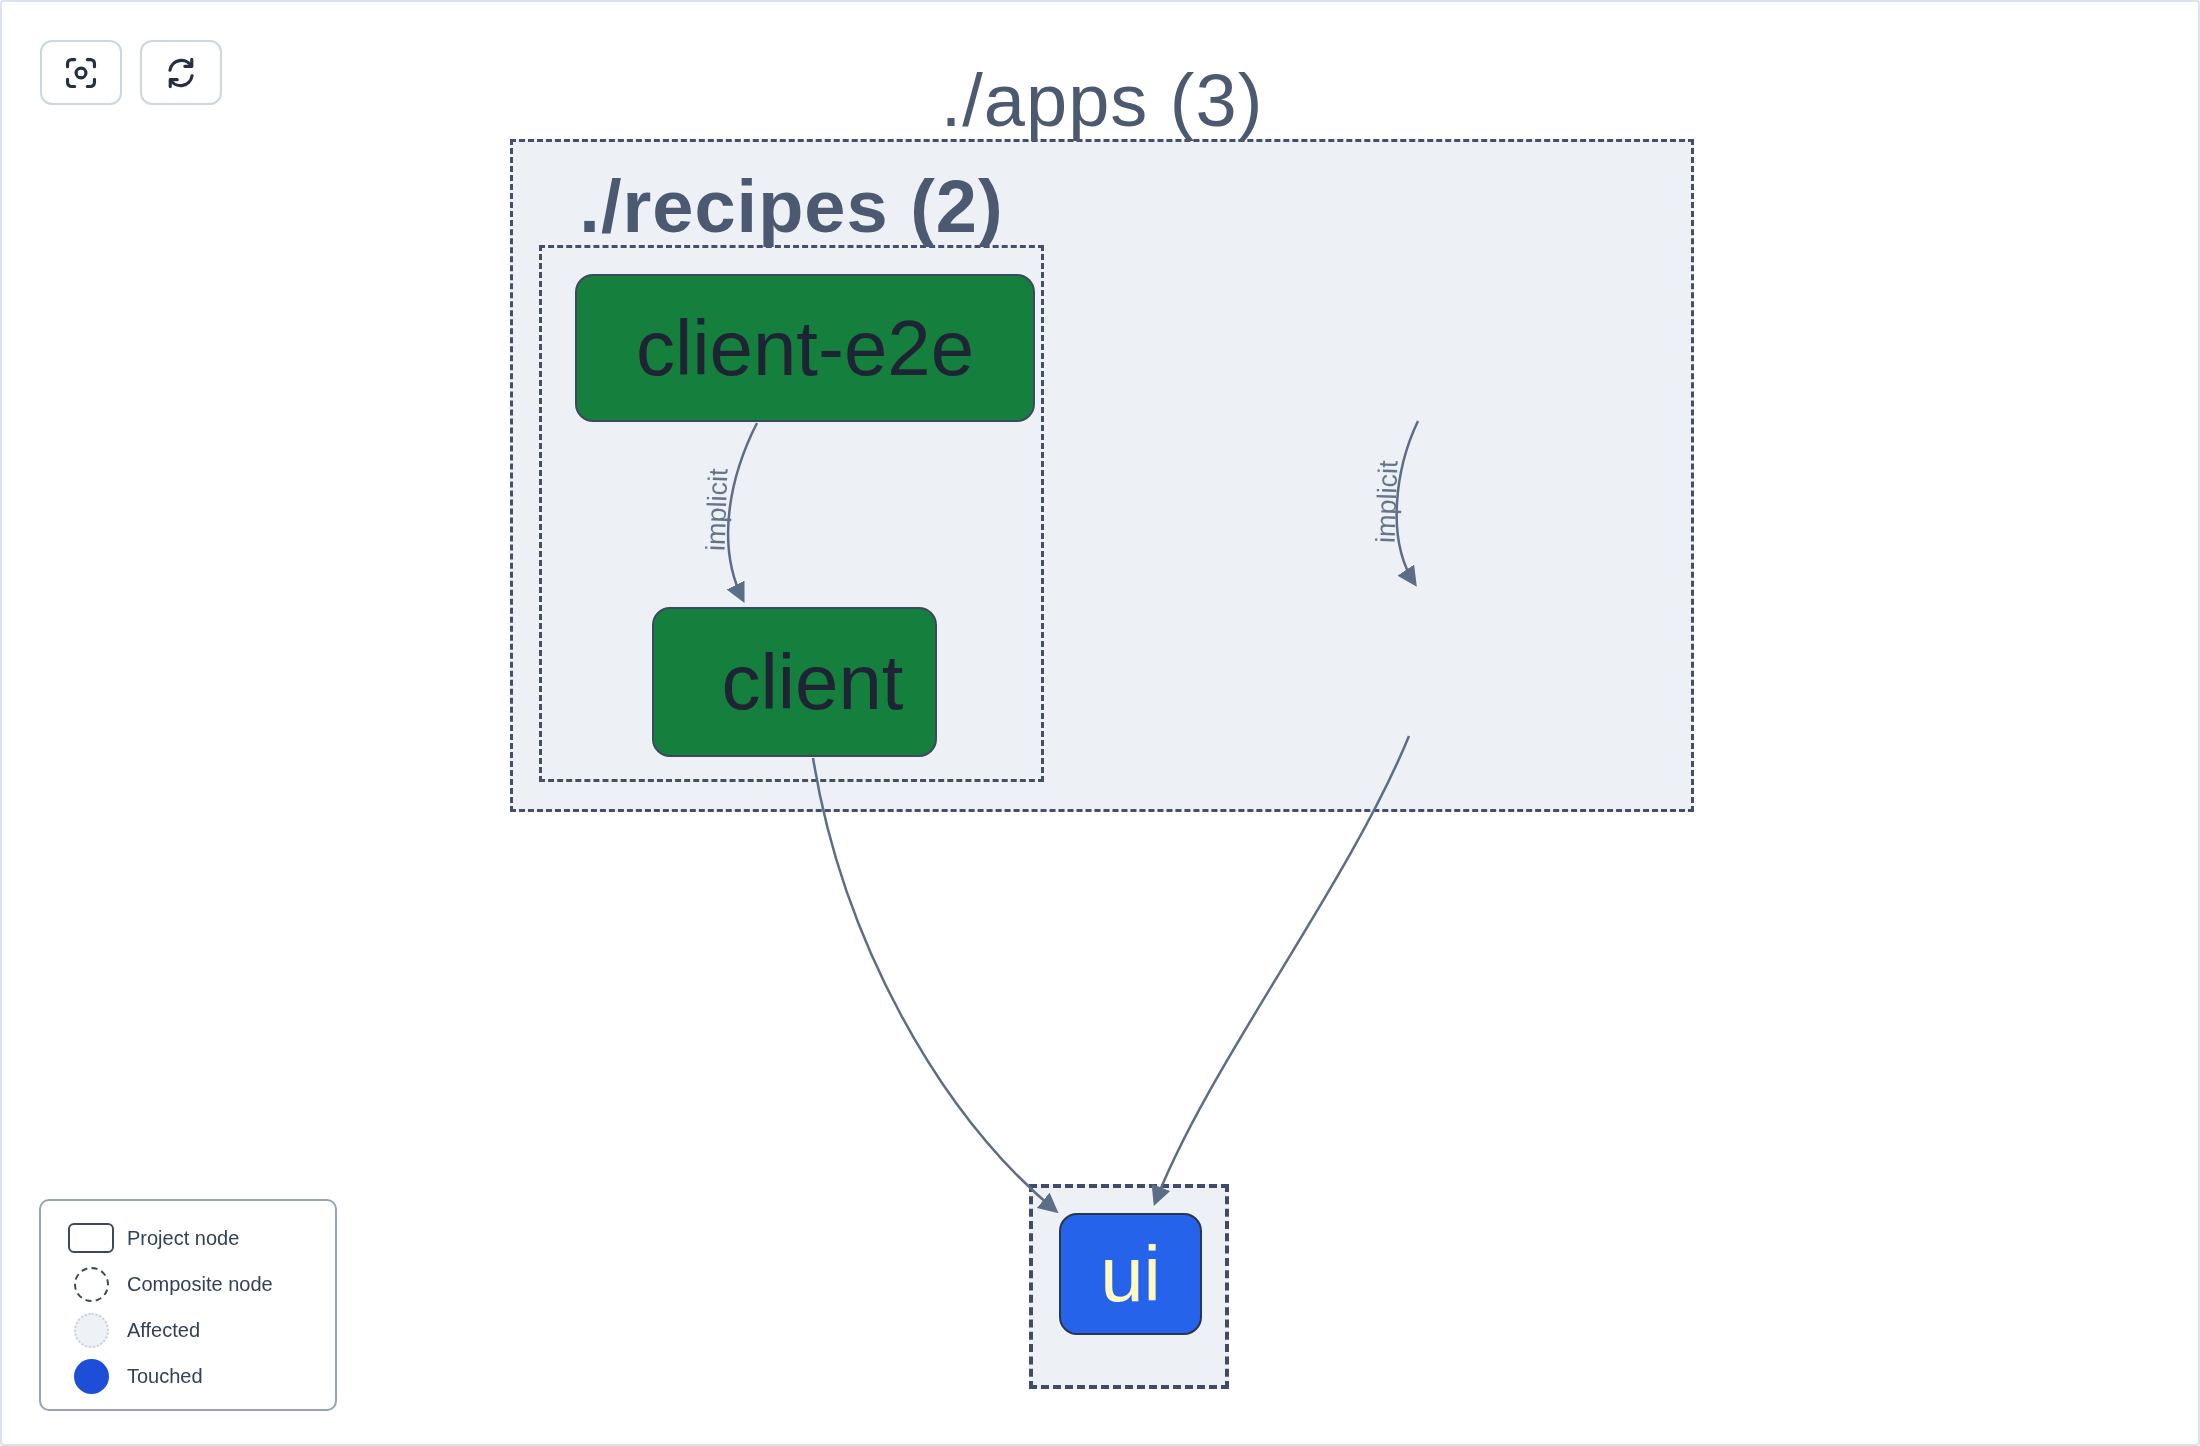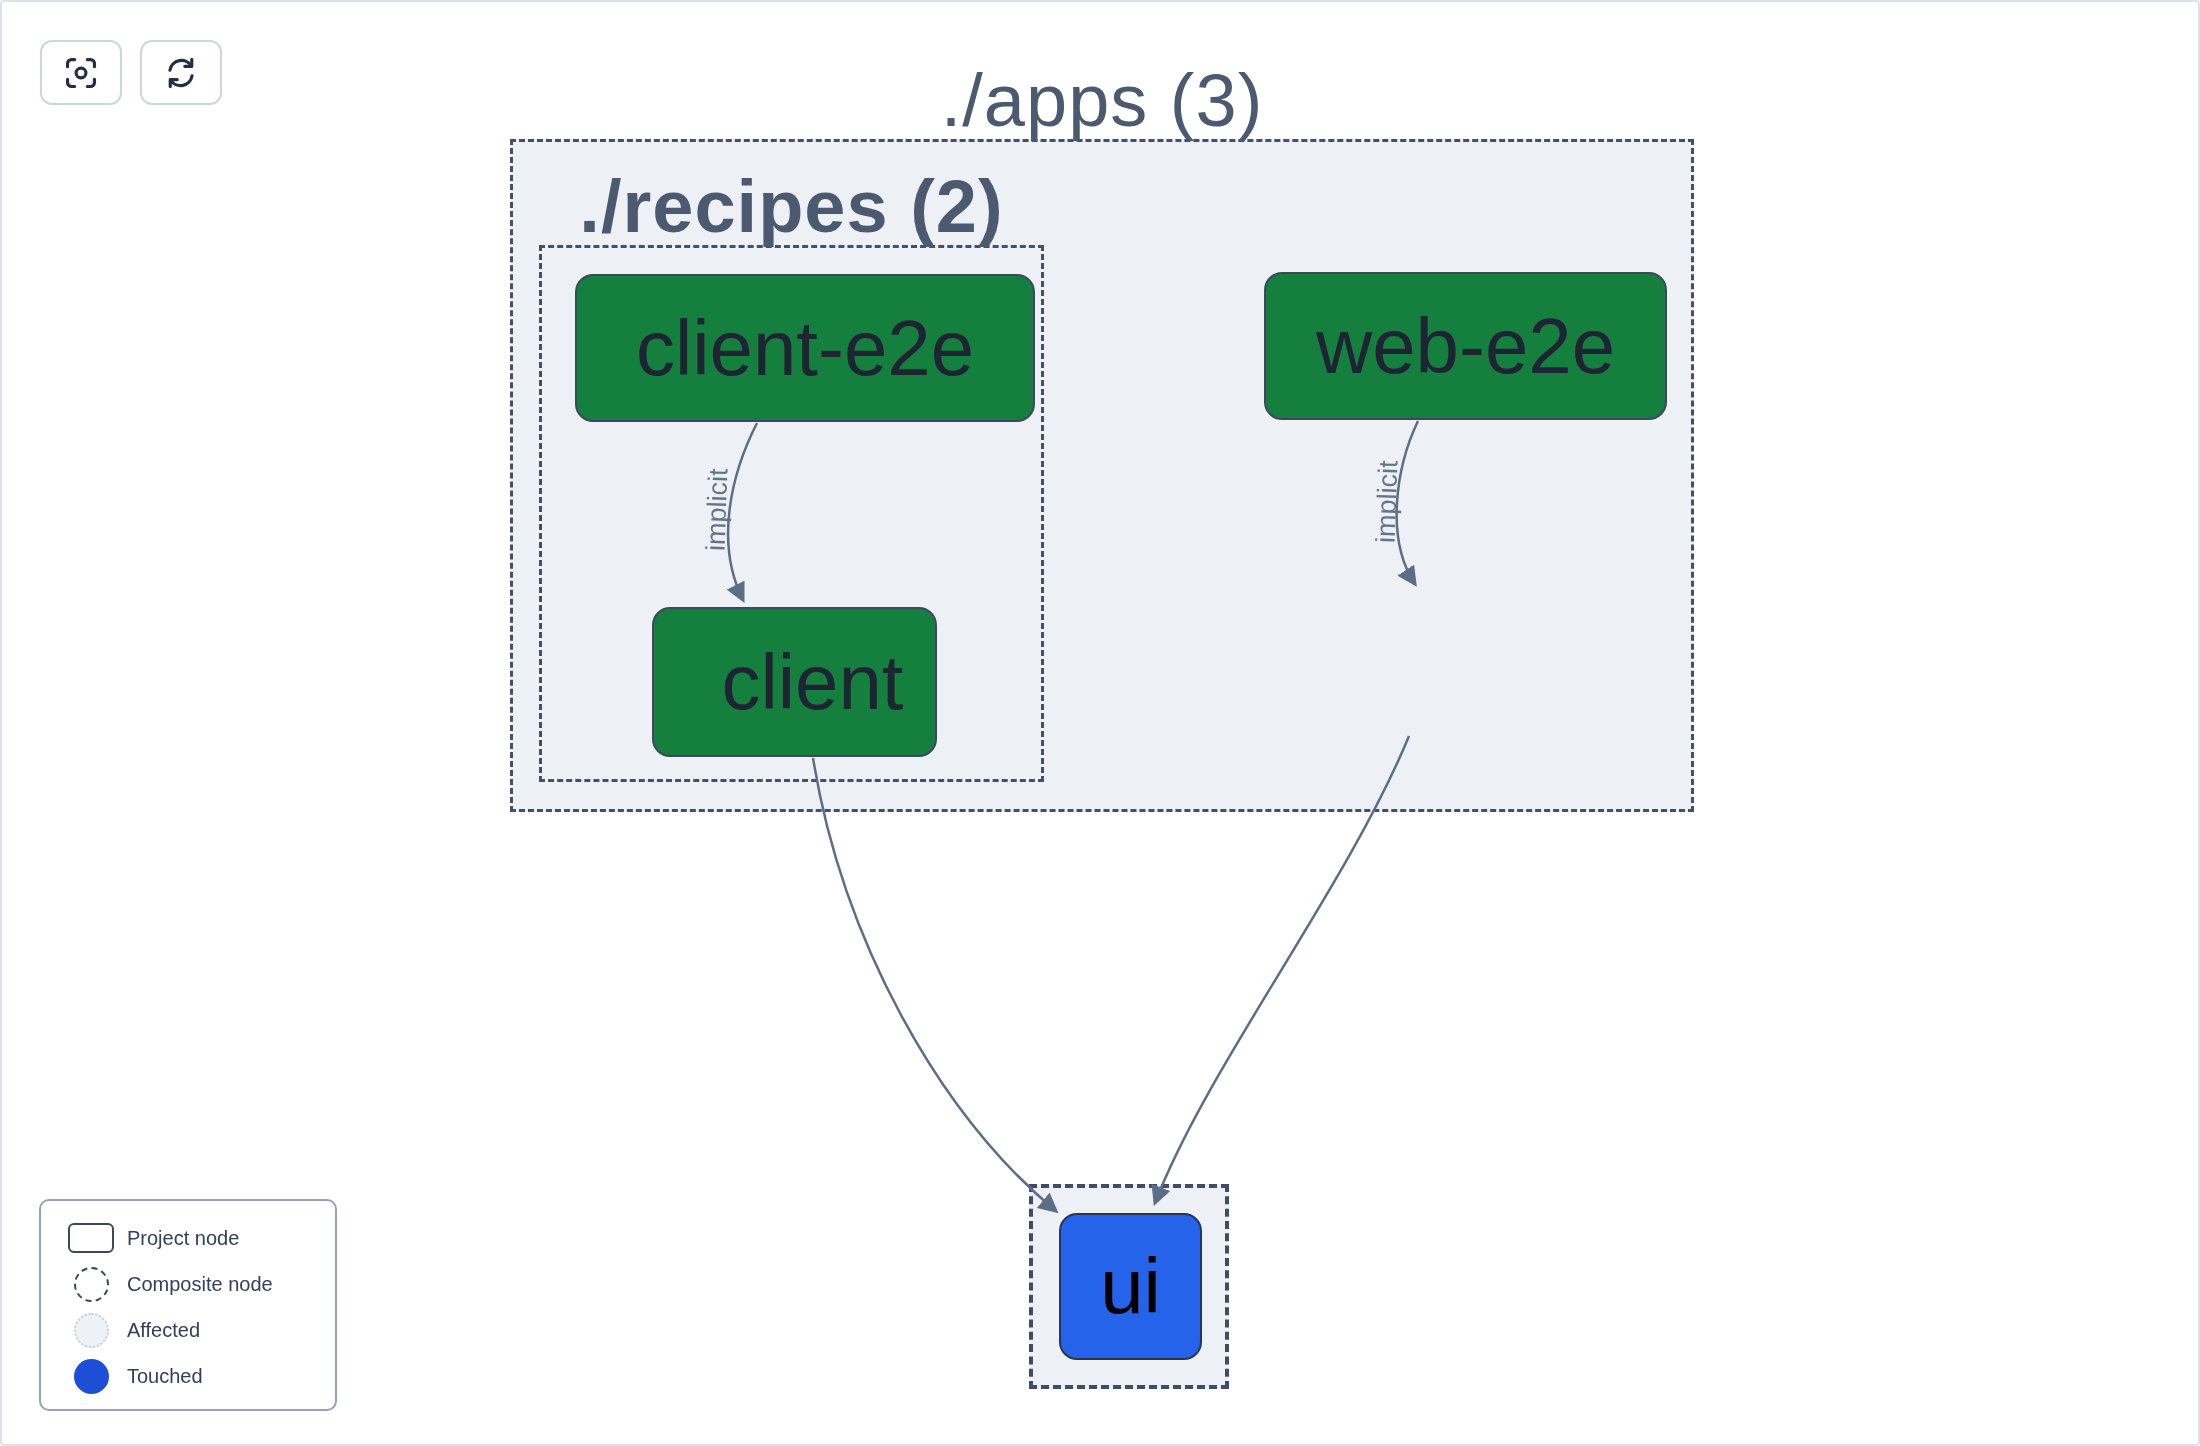--- a/index.html
+++ b/index.html
@@ -75,22 +75,22 @@
     border-radius: 18px;
     display: flex; align-items: center; justify-content: center;
     font-size: 78px; color: #1e2433;
     cursor: pointer;
     white-space: nowrap;
   }
   #node-client-e2e { left: 573px;  top: 272px;  width: 460px; height: 148px; }
   #node-web-e2e    { left: 1262px; top: 270px;  width: 403px; height: 148px; }
   #node-client     { left: 650px;  top: 605px;  width: 285px; height: 150px; padding-left: 36px; }
   #node-web        { left: 1350px; top: 588px;  width: 230px; height: 145px; }
-  #node-ui         { left: 1057px; top: 1211px; width: 143px; height: 147px;
-                     background: #2563eb; border-color: #2b364d; color: #000000; }
+  #node-ui         { left: 1057px; top: 1211px; width: 143px; height: 122px;
+                     background: #2563eb; border-color: #2b364d; color: #fef9c3; }
   
   .legend {
     position: absolute; left: 37px; top: 1197px;
     width: 298px; height: 212px;
     box-sizing: border-box;
     background: #ffffff;
     border: 2px solid #94a3b8;
     border-radius: 10px;
     padding: 14px 18px 10px 14px;
     display: flex; flex-direction: column; justify-content: space-between;
@@ -137,21 +137,20 @@
     </defs>
     <path class="edge" d="M 755 421 C 730 470 712 540 741 598" marker-end="url(#arrow)"></path>
     <path class="edge" d="M 1416 419 C 1394 465 1383 537 1413 582" marker-end="url(#arrow)"></path>
     <path class="edge" d="M 811 756 C 840 935 935 1110 1054 1209" marker-end="url(#arrow)"></path>
     <path class="edge" d="M 1407 734 C 1345 885 1205 1065 1153 1201" marker-end="url(#arrow)"></path>
     <text class="edge-label" transform="translate(724,508) rotate(-88)">implicit</text>
     <text class="edge-label" transform="translate(1394,500) rotate(-88)">implicit</text>
   </svg>
 
   <div class="node" id="node-client-e2e">client-e2e</div>
-  <div class="node" id="node-web-e2e">web-e2e</div>
   <div class="node" id="node-client">client</div>
   <div class="node" id="node-ui">ui</div>
 
   <button class="toolbar-btn" id="btn-focus">
     <svg width="38" height="38" viewBox="0 0 24 24">
       <path d="M8 3.5 H6 A2.5 2.5 0 0 0 3.5 6 V8"></path>
       <path d="M16 3.5 H18 A2.5 2.5 0 0 1 20.5 6 V8"></path>
       <path d="M8 20.5 H6 A2.5 2.5 0 0 1 3.5 18 V16"></path>
       <path d="M16 20.5 H18 A2.5 2.5 0 0 0 20.5 18 V16"></path>
       <circle cx="12" cy="12" r="3.1"></circle>

